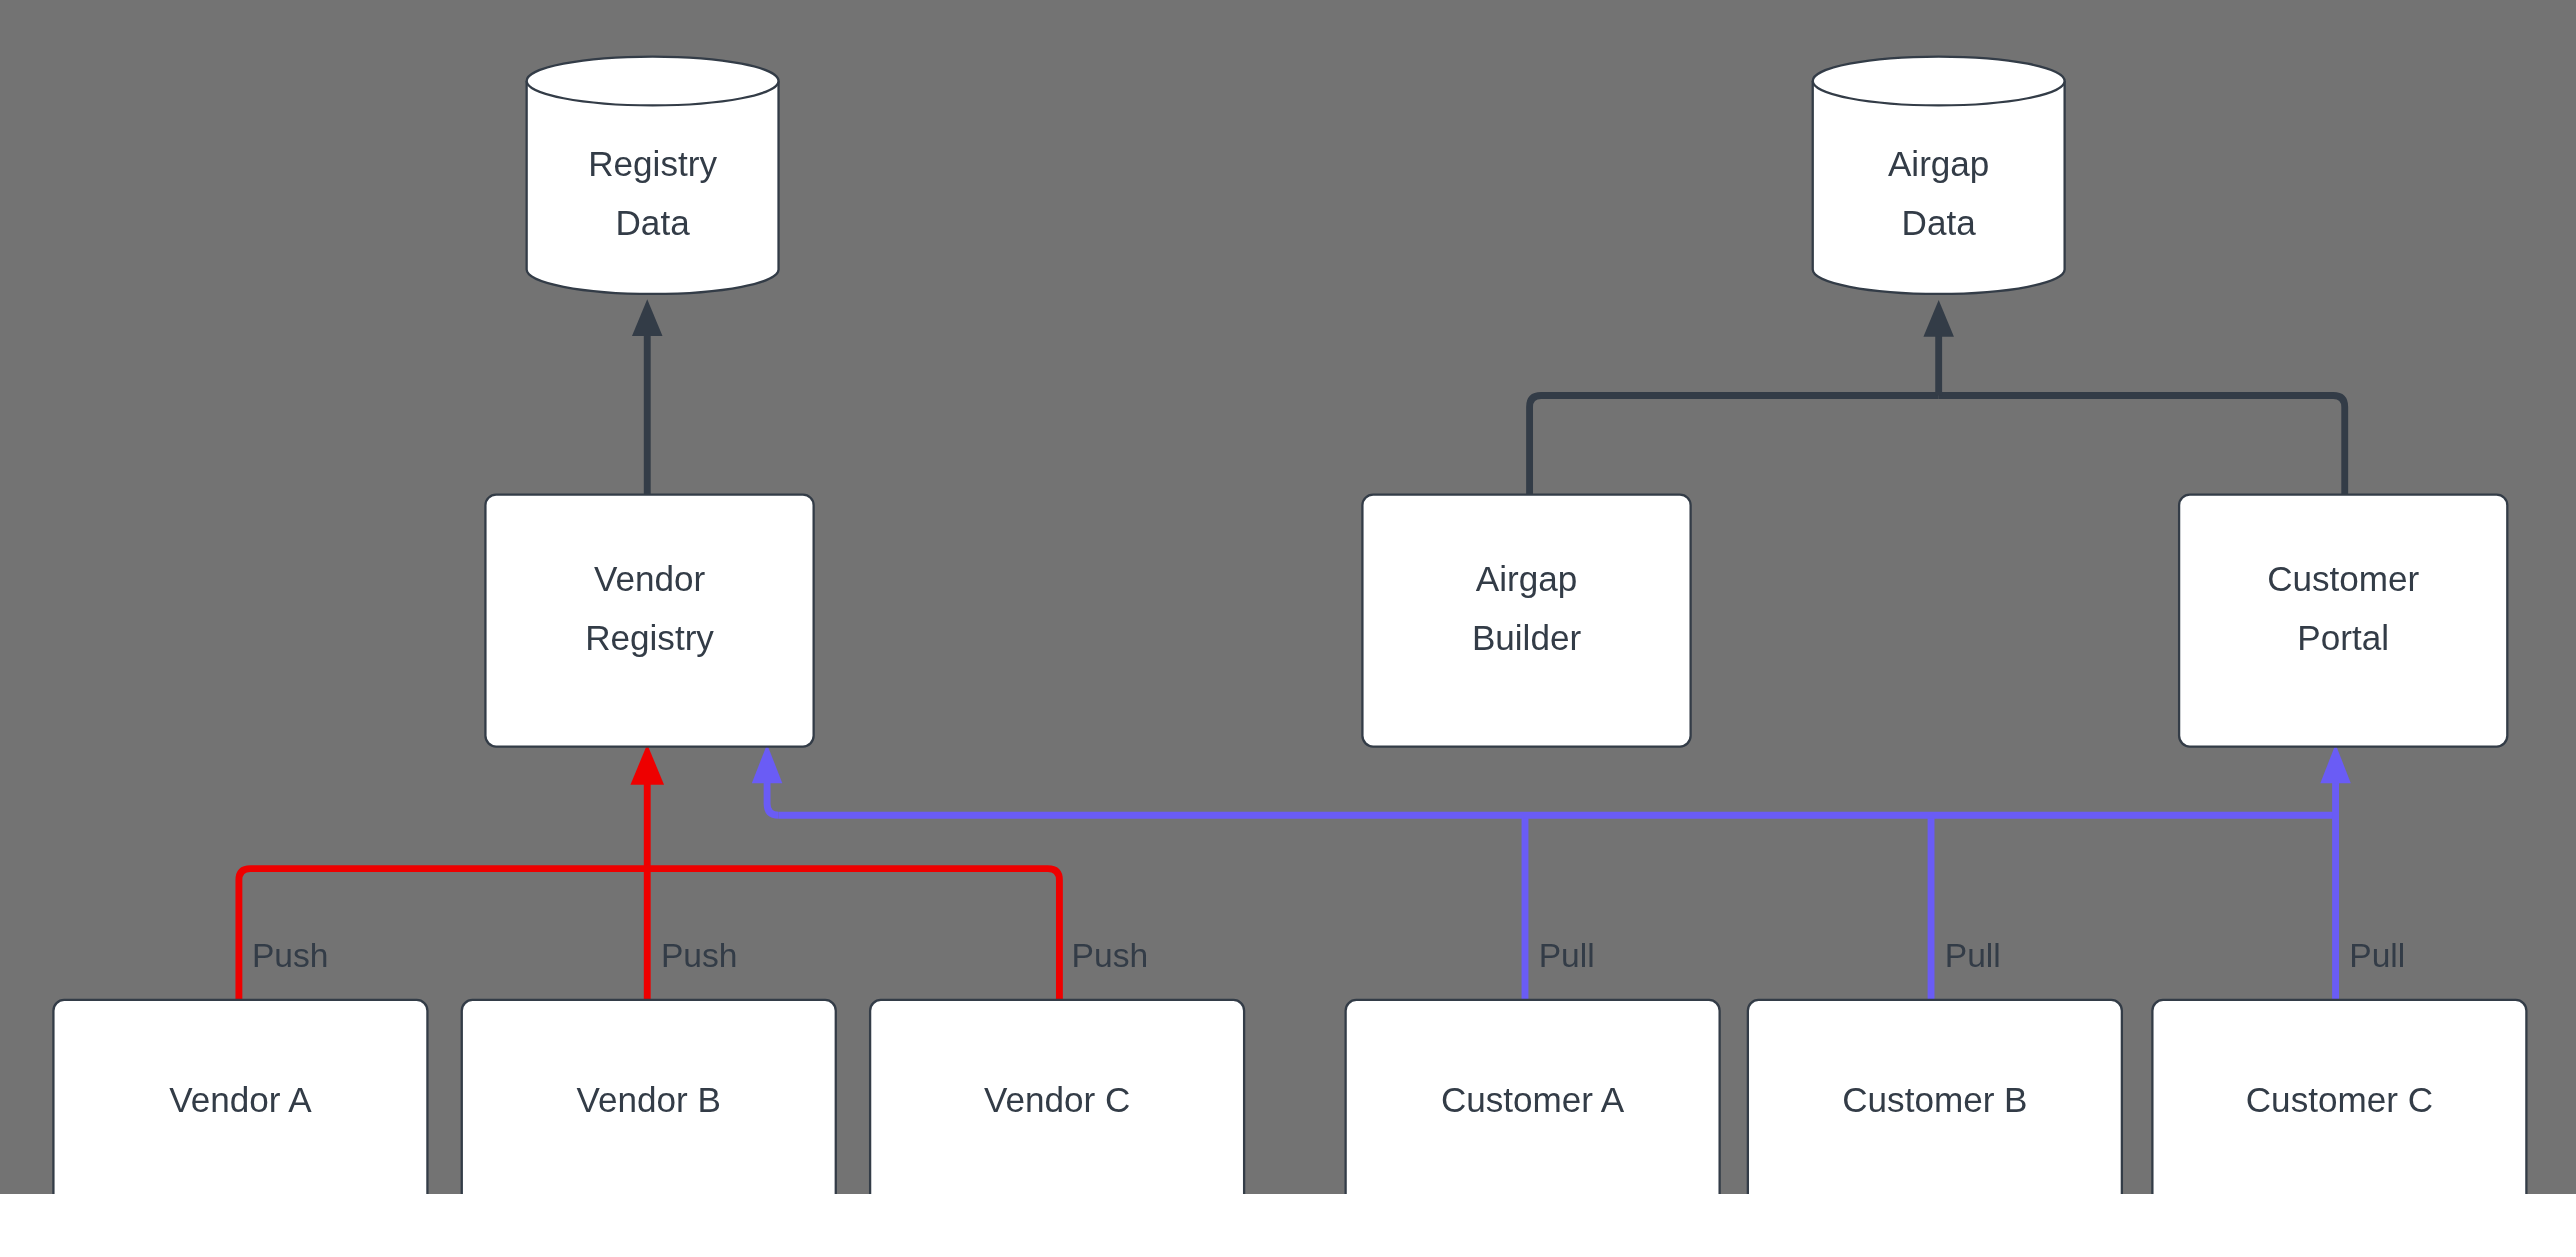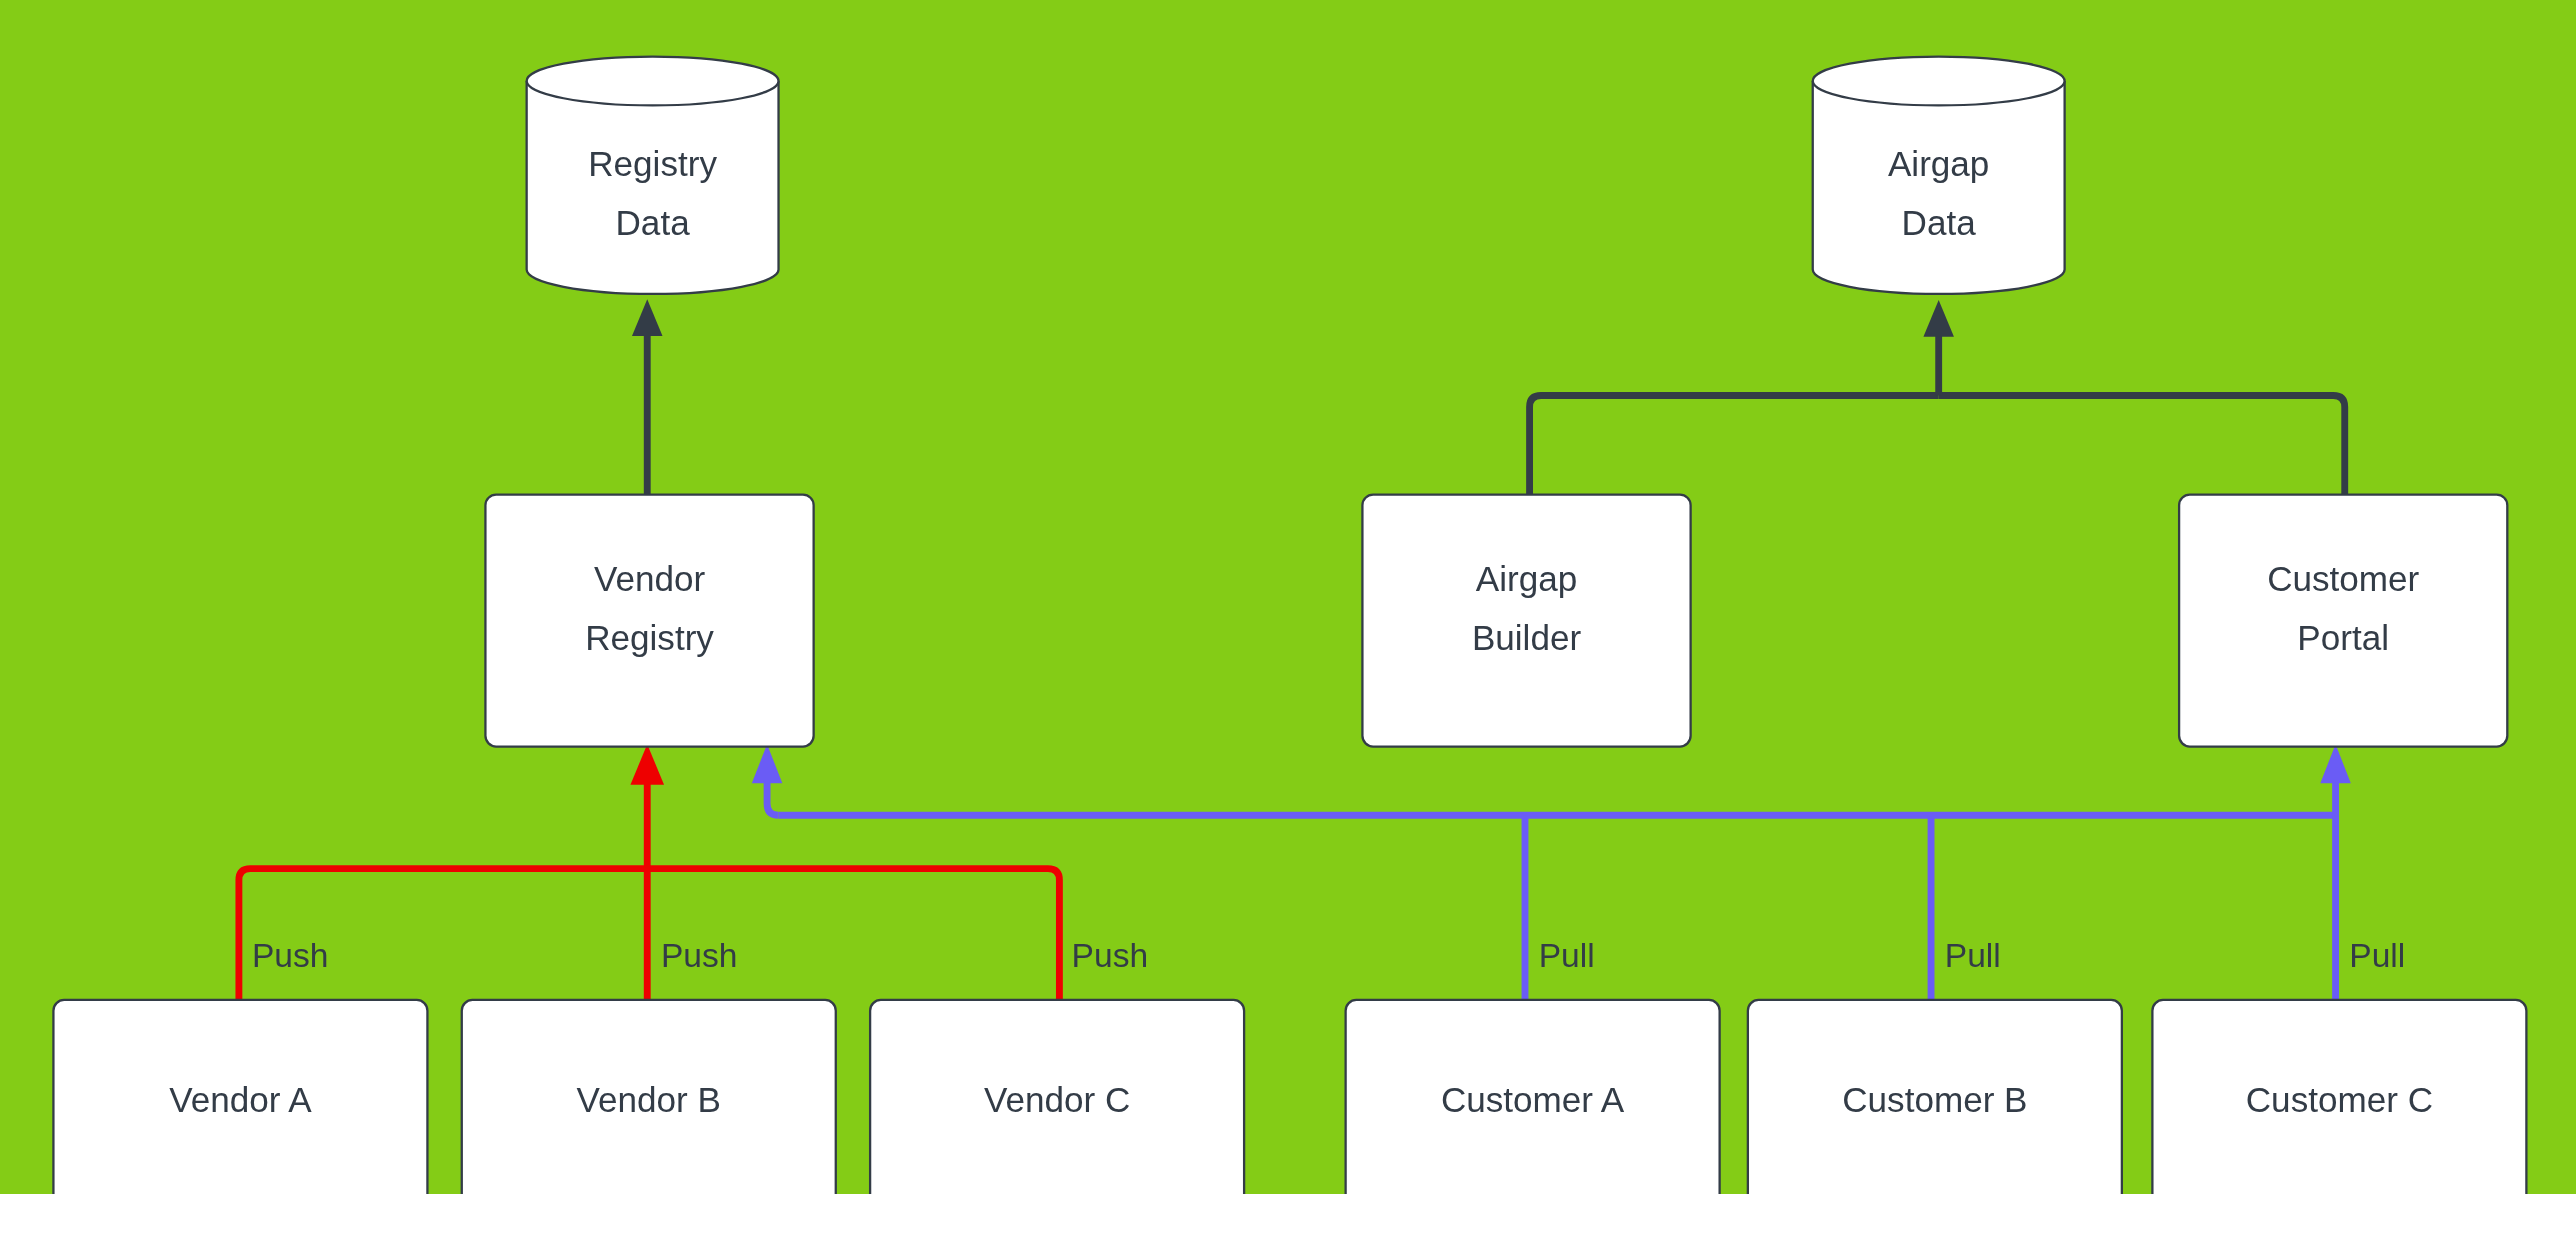--- a/index.html
+++ b/index.html
@@ -7,21 +7,21 @@
     padding: 0;
     background: #ffffff;
   }
   body {
     font-family: "Liberation Sans", sans-serif;
   }
   #stage {
     position: relative;
     width: 2576px;
     height: 1194px;
-    background: #84cc16;
+    background: #737373;
     overflow: hidden;
   }
   #diagram-svg {
     position: absolute;
     left: 0;
     top: 0;
     width: 2576px;
     height: 1258px;
   }
   .node-label {

